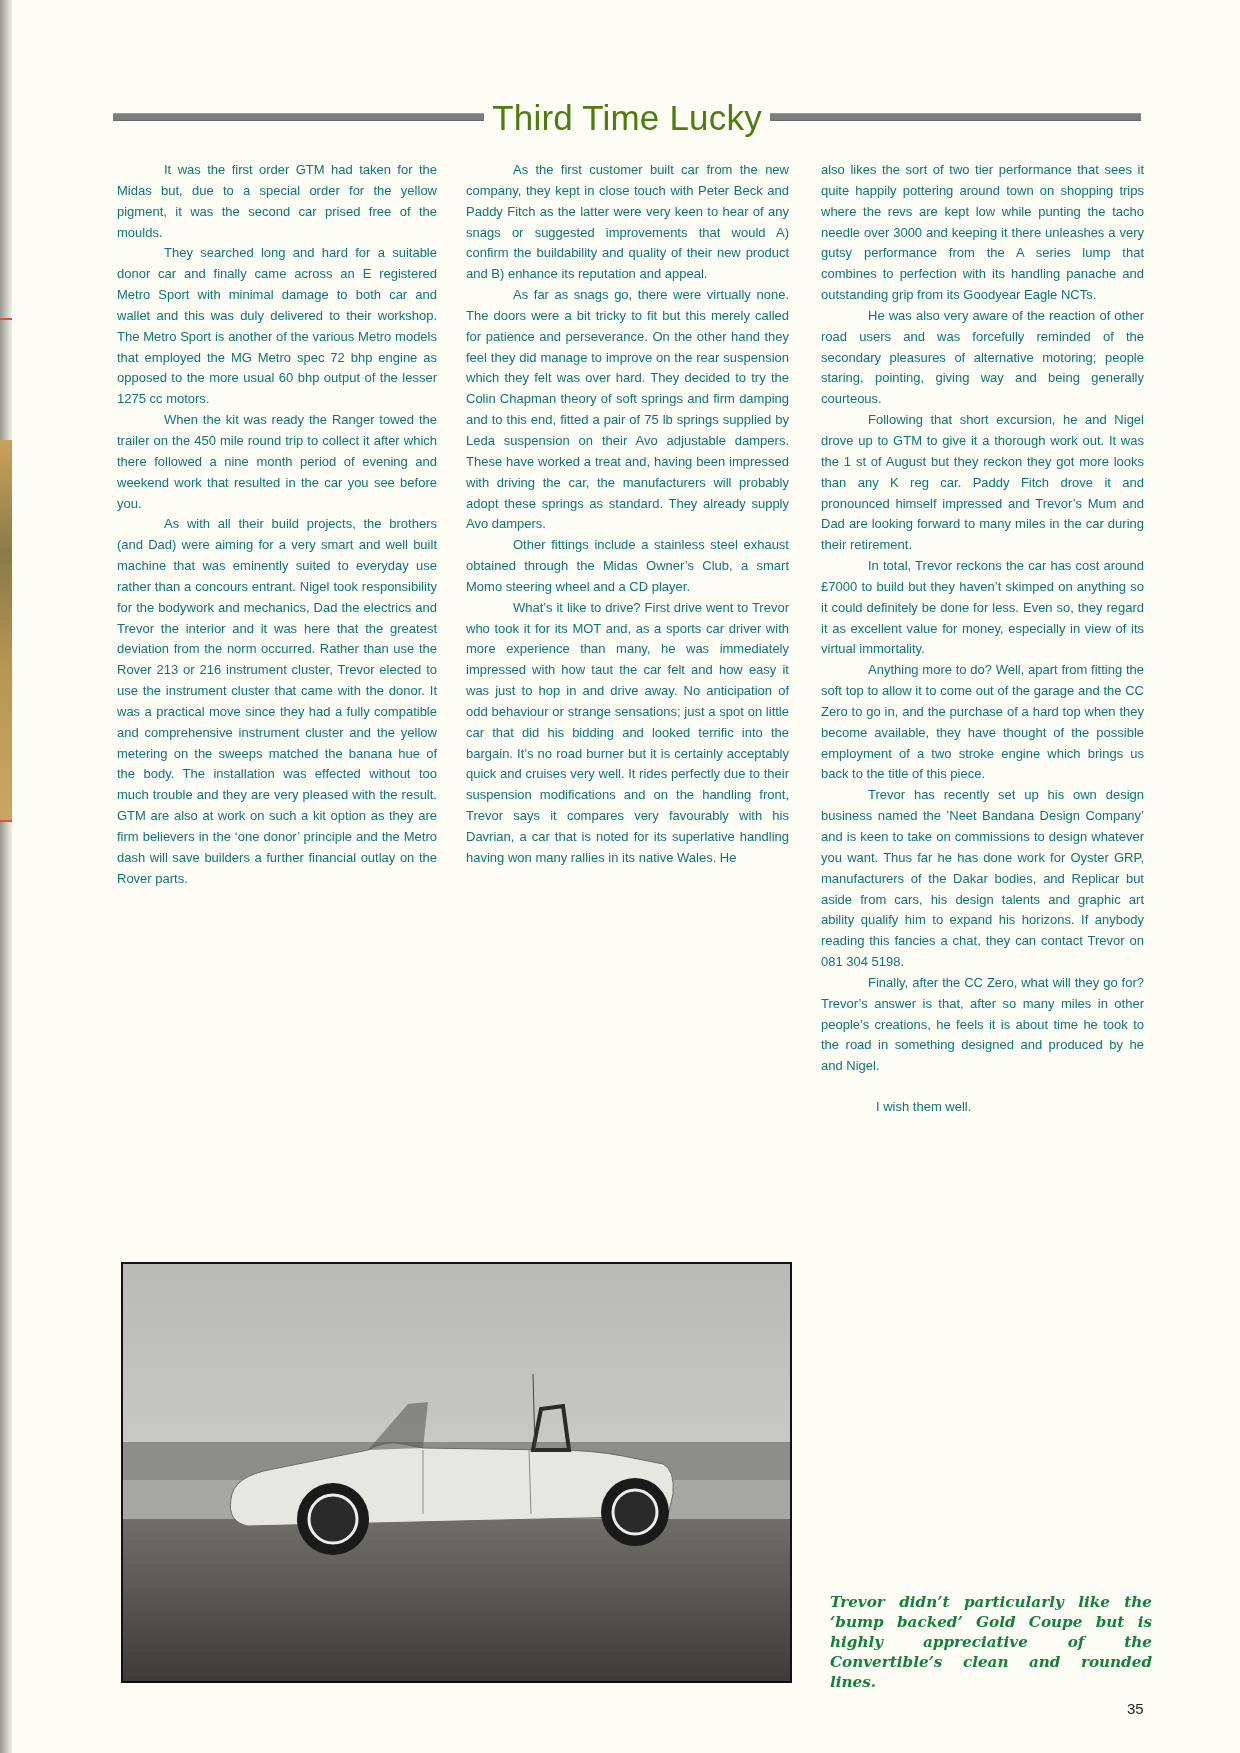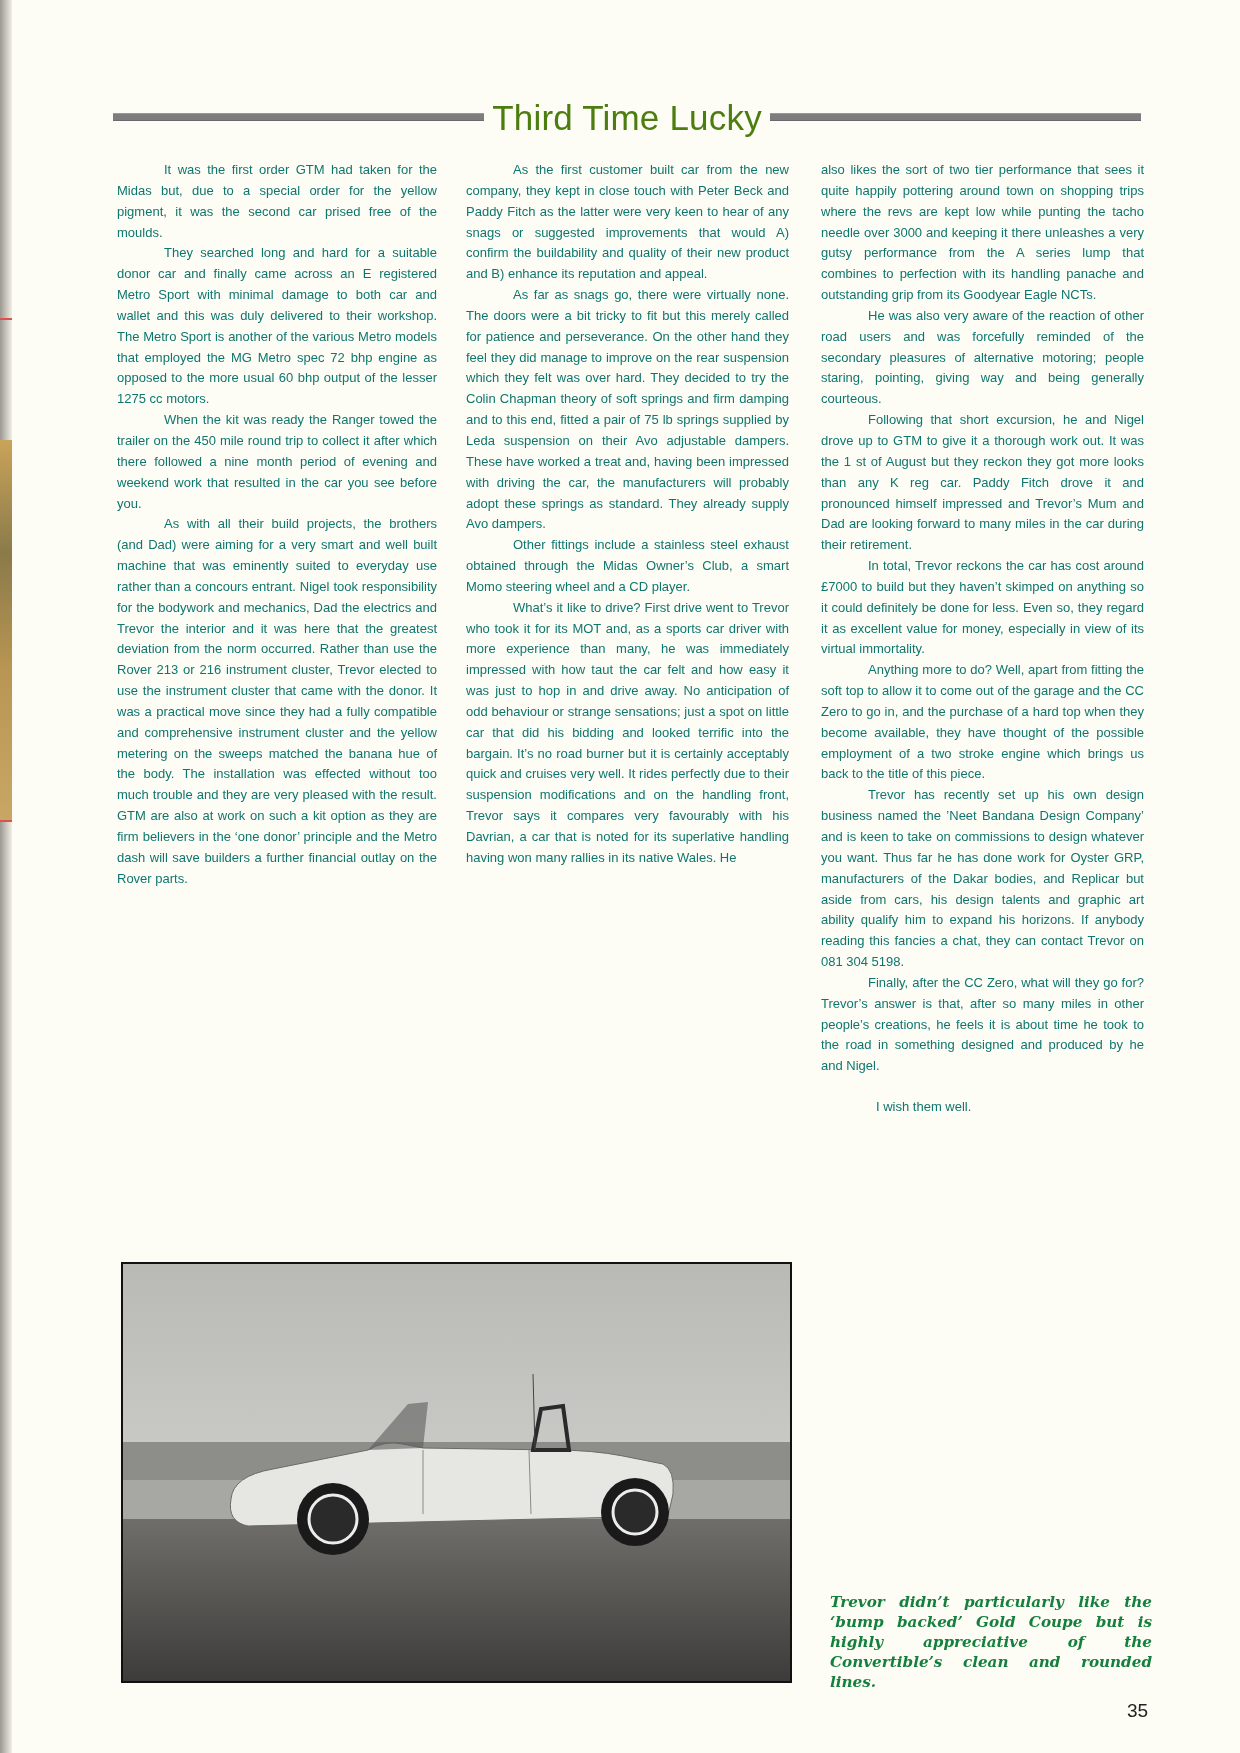--- a/index.html
+++ b/index.html
@@ -41,21 +41,21 @@
     position: absolute; left: 121px; top: 1262px; width: 671px; height: 421px;
     border: 2px solid #111; box-sizing: border-box; overflow: hidden;
     background: #a9a9a6;
   }
   .caption {
     position: absolute; left: 824px; top: 1592px; width: 322px;
     font-family: "DejaVu Serif", serif; font-style: italic; font-weight: bold;
     font-size: 15.2px; line-height: 20px; text-align: justify; color: #15803d; margin-left: 6px;
   }
   .page-number {
-    position: absolute; left: 1127px; top: 1700px; font-size: 19px; color: #222;
+    position: absolute; left: 1127px; top: 1700px; font-size: 15px; color: #222;
   }
 </style>
 </head>
 <body>
 
 <div class="spine"></div>
 <div class="spine-strip"></div>
 <div class="spine-mark" style="top:318px"></div>
 <div class="spine-mark" style="top:820px"></div>
 

